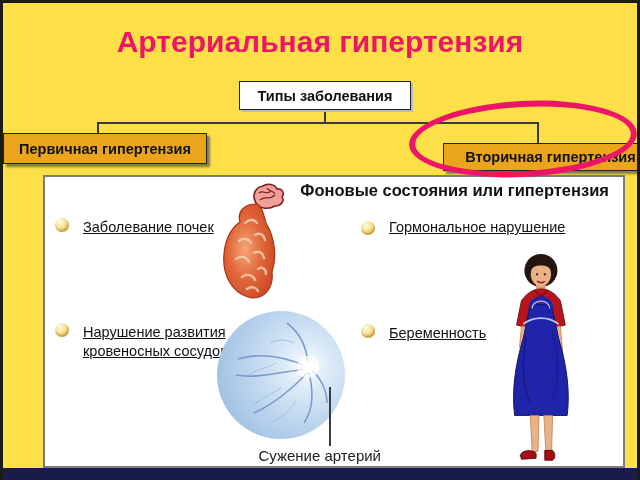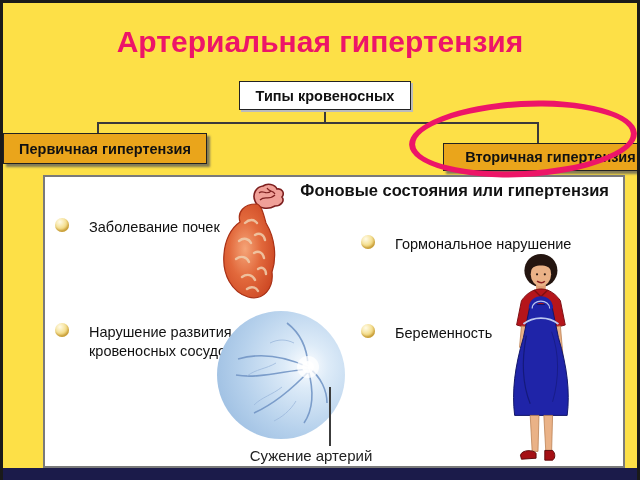--- a/index.html
+++ b/index.html
@@ -42,63 +42,63 @@
     position:absolute; top:178px; right:28px;
     font-weight:bold; font-size:16.5px; color:#111;
   }
   .bullet-item{ position:absolute; display:flex; align-items:flex-start; }
   .sphere{
     width:14px; height:14px; border-radius:50%; flex:0 0 14px;
     background:radial-gradient(circle at 35% 28%, #fffbe8 0%, #f5e093 45%, #ddab2c 100%);
     box-shadow:inset -1px -2px 2px rgba(160,110,10,.45);
   }
   .bullet-label{
-    margin-left:20px; font-size:14.5px; color:#111; line-height:19px;
+    margin-left:14px; font-size:14.5px; color:#111; line-height:19px;text-decoration:underline;
   }
   .caption{
     position:absolute; left:238px; top:444px; width:140px;
-    text-align:center; font-size:15px; color:#222;
+    text-align:right; font-size:15px; color:#222;
   }
   .pointer-line{ position:absolute; left:326px; top:384px; width:2px; height:59px; background:#3c3c3c; }
   .illus{ position:absolute; }
   .bottom-bar{
     position:absolute; left:0; bottom:0; width:100%; height:12px; background:#1B1B4A;
   }
 </style>
 </head>
 <body>
 
 <div class="slide">
 
   <div class="title">Артериальная гипертензия</div>
 
   <div class="line" style="left:321px; top:107px; width:2px; height:13px;"></div>
   <div class="line" style="left:94px; top:119px; width:442px; height:2px;"></div>
   <div class="line" style="left:94px; top:119px; width:2px; height:12px;"></div>
   <div class="line" style="left:534px; top:119px; width:2px; height:22px;"></div>
 
   <div class="fc-box fc-root">
-    <span>Типы кровеносных</span>
+    <span>Типы заболевания</span>
   </div>
   <div class="fc-box fc-orange fc-left">
     <span>Первичная гипертензия</span>
   </div>
   <div class="fc-box fc-orange fc-right">
     <span>Вторичная гипертензия</span>
   </div>
   <div class="highlight-ellipse"></div>
 
   <div class="panel"></div>
   <div class="panel-header">Фоновые состояния или гипертензия</div>
 
   <div class="bullet-item" style="left:52px; top:215px;">
     <span class="sphere"></span>
     <span class="bullet-label">Заболевание почек</span>
   </div>
-  <div class="bullet-item" style="left:358px; top:232px;">
+  <div class="bullet-item" style="left:358px; top:215px;align-items:center;">
     <span class="sphere"></span>
     <span class="bullet-label">Гормональное нарушение</span>
   </div>
   <div class="bullet-item" style="left:52px; top:320px;">
     <span class="sphere"></span>
     <span class="bullet-label" style="width:150px;">Нарушение развития кровеносных сосудов</span>
   </div>
   <div class="bullet-item" style="left:358px; top:321px;">
     <span class="sphere"></span>
     <span class="bullet-label">Беременность</span>

